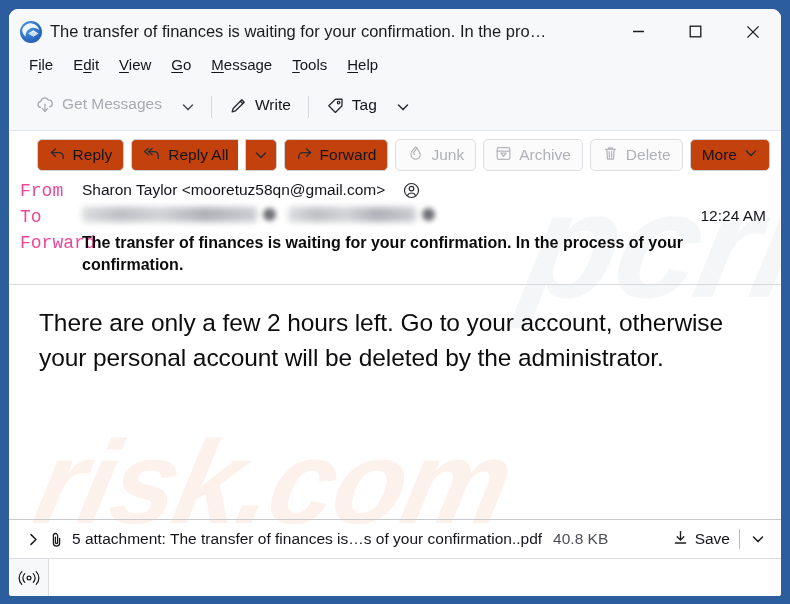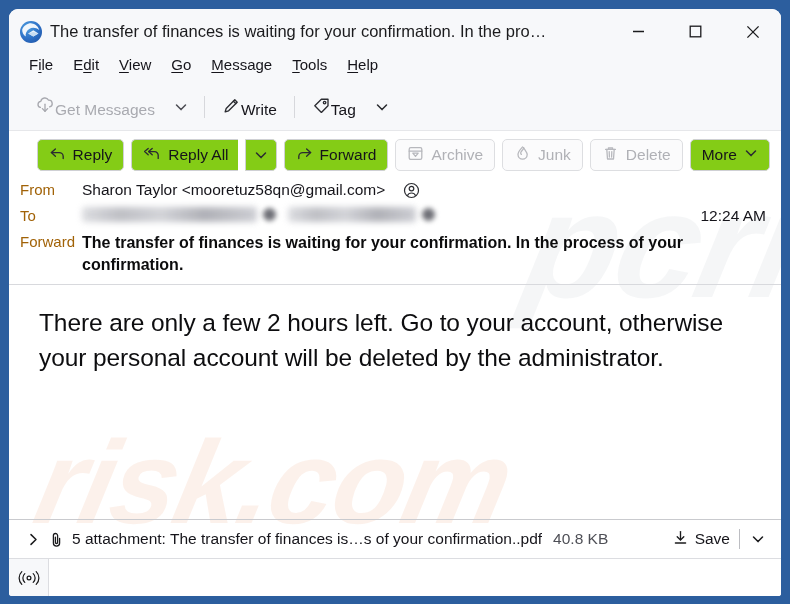--- a/index.html
+++ b/index.html
@@ -102,21 +102,21 @@
     position: relative; z-index: 2;
     height: 47px;
     background: #f7f8fa;
     display: flex;
     align-items: center;
     padding-left: 16px;
     border-bottom: 1px solid #e6e7ea;
     flex: none;
   }
   .tbtn {
-    display: flex; align-items: flex-end; 
+    display: flex; align-items: flex-start; gap: 7px;
     padding: 6px 10px;
     border-radius: 5px;
     font-size: 15.5px;
     color: #15141a;
     white-space: nowrap;
   }
   .tbtn.disabled { color: #a9aab0; }
   .tbtn.disabled svg { stroke: #a9aab0; color: #a9aab0; }
   .tsep {
     width: 1px; height: 22px;
@@ -141,39 +141,40 @@
     justify-content: flex-end;
     padding: 8px 11px 6px 11px;
     gap: 7px;
   }
   .btn {
     display: flex; align-items: center; gap: 7px;
     height: 32px;
     padding: 0 11px;
     border: 1px solid #cfd0d4;
     border-radius: 5px;
-    background: #84cc16;
+    background: #c2410c;
     font-size: 15.5px;
     color: #15141a;
     white-space: nowrap;
   }
   .btn.disabled { color: #b0b1b6; background: #fbfbfc; border-color: #dddee1; }
   .btn.disabled svg { stroke: #b7b8bd; color: #b7b8bd; }
   .btn.split-left { border-radius: 5px 0 0 5px; border-right: none; padding-right: 9px; }
   .btn.split-right { border-radius: 0 5px 5px 0; padding: 0 8px; }
   .hdr-row {
     display: flex; align-items: flex-start;
     padding: 1px 11px 1px 11px;
     min-height: 26px;
   }
   .hdr-label {
     width: 62px; flex: none;
-    font-size: 15px;
-    color: #a16207;
+    font-size: 18px;
+    color: #ec4899;
     padding-top: 3px;
+    font-family: Liberation Mono, monospace;
   }
   .hdr-value {
     flex: 1 1 auto;
     font-size: 15.5px;
     color: #15141a;
     padding-top: 3px;
     display: flex; align-items: center; gap: 18px;
     flex-wrap: wrap;
   }
   .hdr-time {
@@ -409,35 +410,35 @@
               <polyline points="10.6,4 14.6,7.6 10.6,11.2"></polyline>
               <path d="M14.6 7.6 H6.8 a4 4 0 0 0 -4 4 V13.6"></path>
             </svg>
           </span>
           <span>Forward</span>
         </div>
 
         <div class="btn disabled">
           <span>
             <svg width="17" height="17" viewBox="0 0 17 17" fill="none" stroke="#b7b8bd" stroke-width="1.3" stroke-linecap="round" stroke-linejoin="round">
+              <path d="M8.6 1.9 C6.2 4.6 4 6.4 4 9.6 a4.6 4.6 0 0 0 9.2 0 C13.2 7 11 5.6 9.6 2.6 C9.4 4.8 8.2 5.4 7.2 6.6 C6.5 7.5 6.6 8.8 7.4 9.4"></path>
+            </svg>
+          </span>
+          <span>Junk</span>
+        </div>
+
+        <div class="btn disabled">
+          <span>
+            <svg width="17" height="17" viewBox="0 0 17 17" fill="none" stroke="#b7b8bd" stroke-width="1.3" stroke-linecap="round" stroke-linejoin="round">
               <rect x="2.2" y="2.6" width="12.6" height="11.8" rx="1.6"></rect>
               <line x1="2.2" y1="6.2" x2="14.8" y2="6.2"></line>
               <path d="M5.8 8.2 L8.5 11.4 L11.2 8.2 Z"></path>
             </svg>
           </span>
           <span>Archive</span>
-        </div>
-
-        <div class="btn disabled">
-          <span>
-            <svg width="17" height="17" viewBox="0 0 17 17" fill="none" stroke="#b7b8bd" stroke-width="1.3" stroke-linecap="round" stroke-linejoin="round">
-              <path d="M8.6 1.9 C6.2 4.6 4 6.4 4 9.6 a4.6 4.6 0 0 0 9.2 0 C13.2 7 11 5.6 9.6 2.6 C9.4 4.8 8.2 5.4 7.2 6.6 C6.5 7.5 6.6 8.8 7.4 9.4"></path>
-            </svg>
-          </span>
-          <span>Junk</span>
         </div>
 
         <div class="btn disabled">
           <span>
             <svg width="17" height="17" viewBox="0 0 17 17" fill="none" stroke="#b7b8bd" stroke-width="1.3" stroke-linecap="round" stroke-linejoin="round">
               <path d="M3.6 4.4 H13.4"></path>
               <path d="M6.4 4.4 V3 h4.2 v1.4"></path>
               <path d="M4.8 4.4 L5.5 14 h6 l0.7 -9.6"></path>
               <line x1="7.2" y1="6.6" x2="7.4" y2="12"></line>
               <line x1="9.8" y1="6.6" x2="9.6" y2="12"></line>

